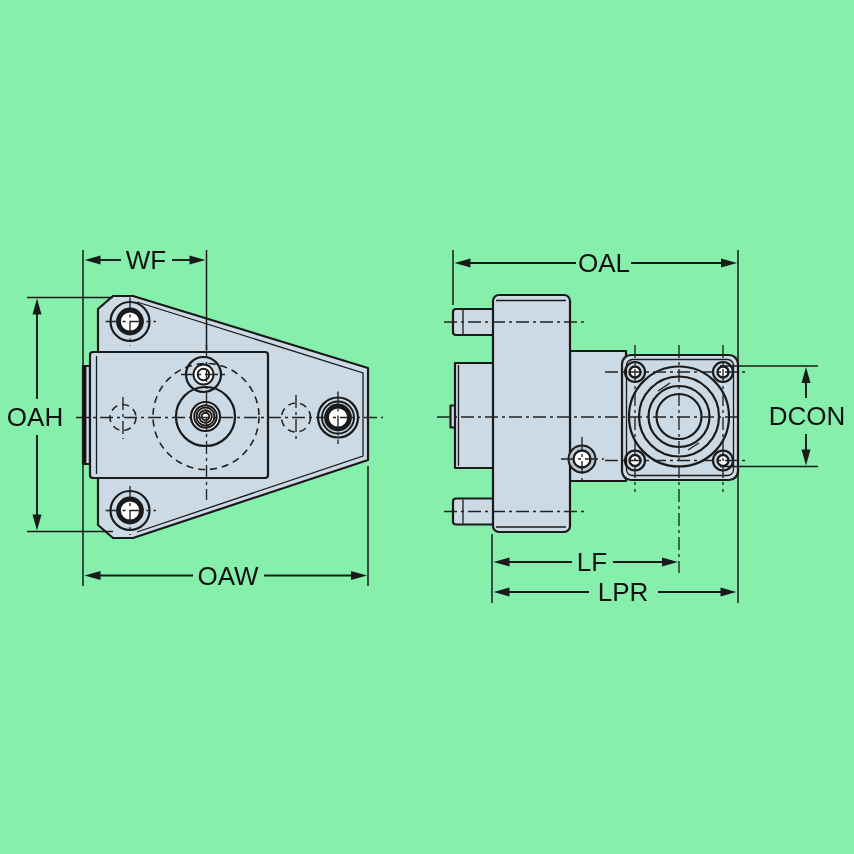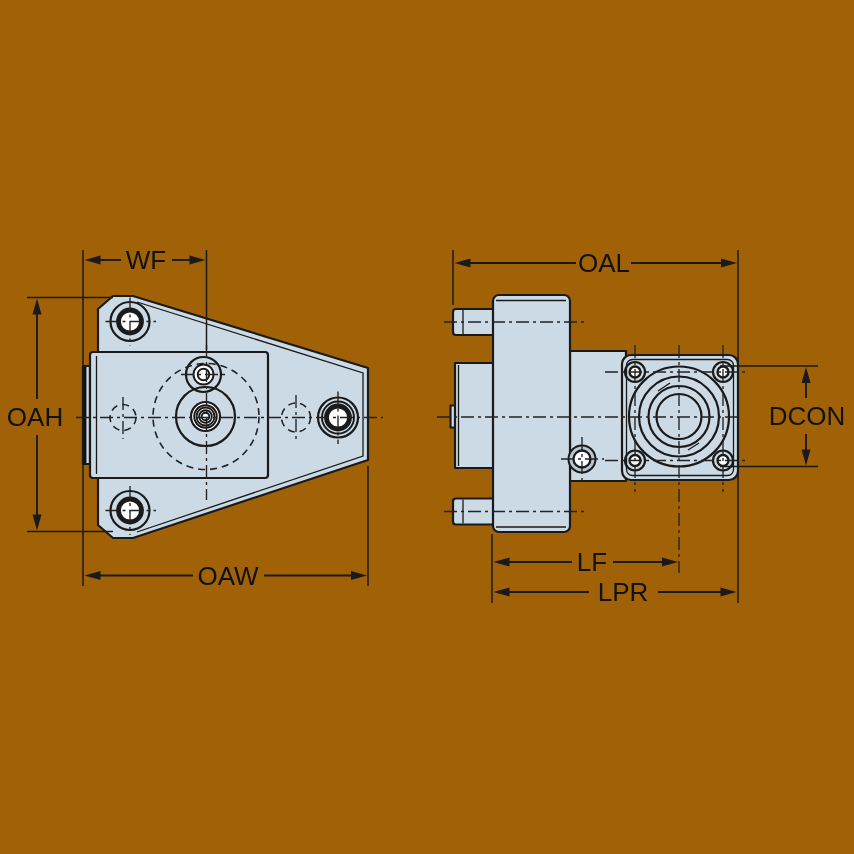--- a/index.html
+++ b/index.html
@@ -1,16 +1,16 @@
 <!DOCTYPE html>
 <html><head>
 <meta charset="utf-8">
 <style>
   html,body{margin:0;padding:0;background:#ffffff;}
-  .canvas{position:relative;width:854px;height:854px;background:#a16207;overflow:hidden;}
+  .canvas{position:relative;width:854px;height:854px;background:#86efac;overflow:hidden;}
   svg{display:block;}
   :root{
     --part:#ccdae5;
     --line:#1a1a1a;
   }
   .outline{fill:var(--part);stroke:var(--line);stroke-width:2.2;stroke-linejoin:round;}
   .outline-nf{fill:none;stroke:var(--line);stroke-width:2.2;stroke-linejoin:round;}
   .thin{fill:none;stroke:var(--line);stroke-width:1.3;}
   .ring{fill:none;stroke:var(--line);stroke-width:1.9;}
   .whitefill{fill:#ffffff;stroke:var(--line);}

